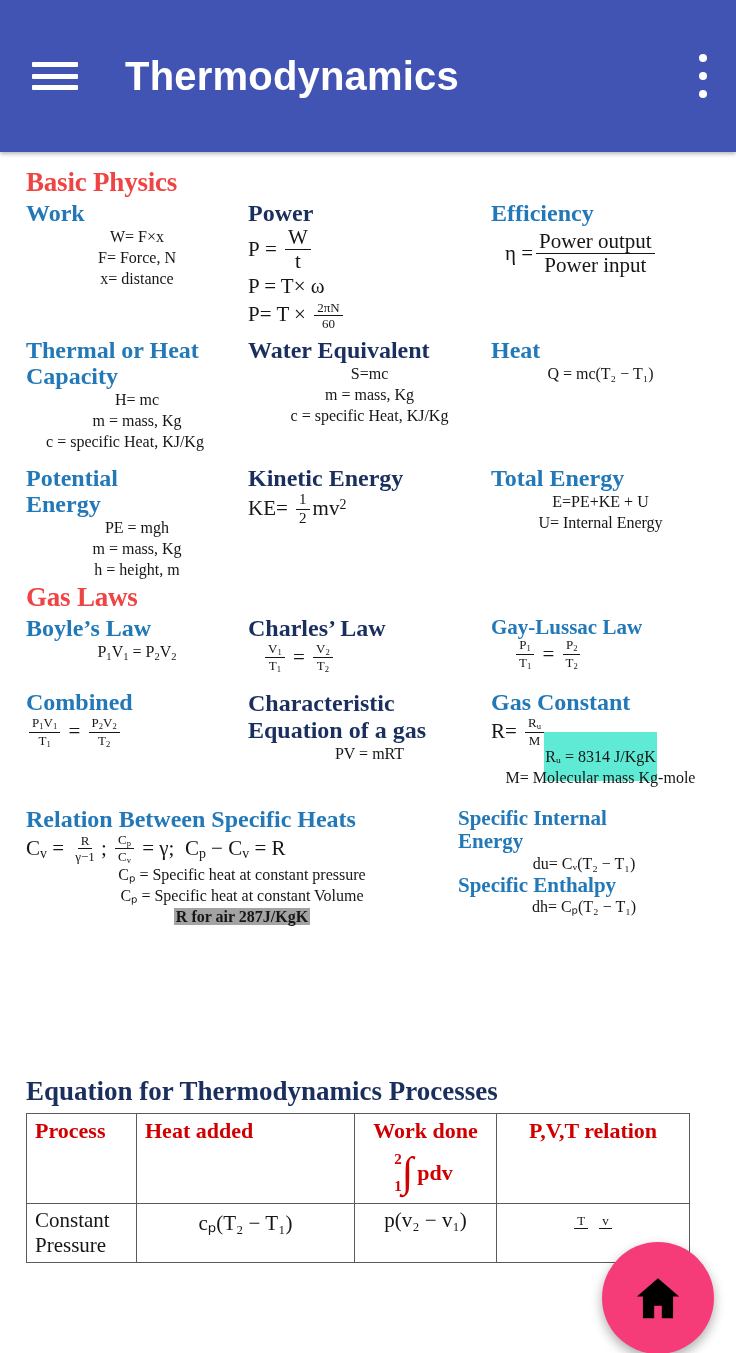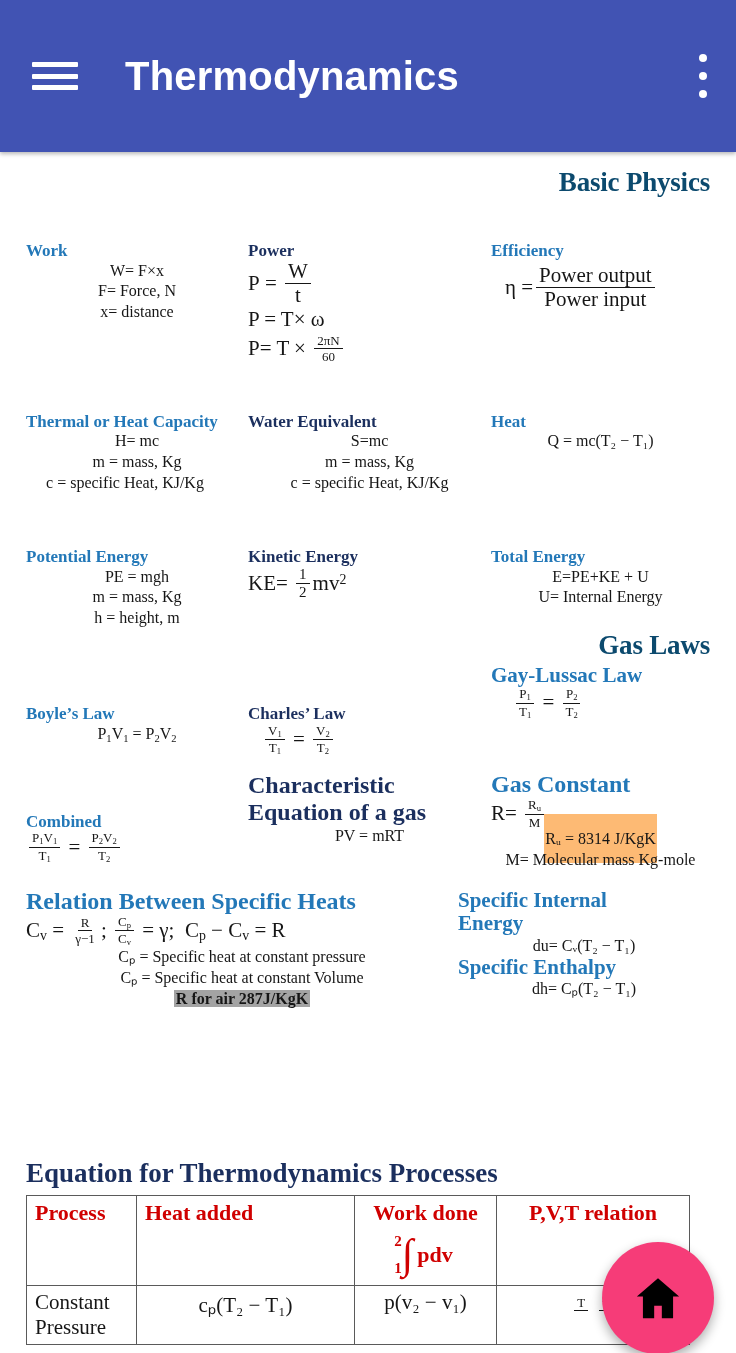--- a/index.html
+++ b/index.html
@@ -54,35 +54,34 @@
     padding: 16px 0 0 0;
     height: 1235px;
     overflow: hidden;
   }
   .sheet { padding: 0 26px; color: #161616; }
 
   .sec-title {
     font-family: "Liberation Serif", serif;
     font-weight: bold;
     font-size: 27px;
-    color: #0c4a6e;
+    color: #ef4444;
     line-height: 1.08;
     margin: 0 0 4px 0;
     letter-spacing: -.2px;
-    text-align: right;
   }
   .sub-title {
     font-family: "Liberation Serif", serif;
     font-weight: bold;
     color: #2378B8;
     line-height: 1.08;
     margin: 0;
   }
   .sub-title.navy { color: #1B2F5E; }
-  .s26 { font-size: 17px; margin-top: 41px; }
+  .s26 { font-size: 24px; }
   .s24 { font-size: 24px; }
   .s21 { font-size: 21px; }
 
   .body-line {
     font-family: "Liberation Serif", serif;
     font-size: 16px;
     line-height: 1.30;
     color: #161616;
     white-space: nowrap;
     text-align: center;
@@ -104,21 +103,21 @@
     line-height: 1.02;
   }
   .frac .num { border-bottom: 1.6px solid #161616; padding: 0 3px 1px 3px; }
   .frac .den { padding: 1px 3px 0 3px; }
   .frac.sm { font-size: 13px; }
   .frac.xs { font-size: 15px; }
   .eq-line { display: flex; align-items: center; font-size: 21px; line-height: 1.32; white-space: nowrap; }
   sub { font-size: .66em; vertical-align: -0.24em; }
   sup { font-size: .66em; vertical-align: 0.46em; }
 
-  .hl { background: #fdba74; padding: 16px 1px; }
+  .hl { background: #5eead4; padding: 16px 1px; }
   .hl-b { background: #a3a3a3; font-weight: bold; padding: 0 2px; }
 
   
   .table-block { padding: 0 26px; margin-top: 12px; }
   .tbl-title {
     font-family: "Liberation Serif", serif;
     font-weight: bold;
     font-size: 27px;
     color: #1B2F5E;
     margin-bottom: 6px;

